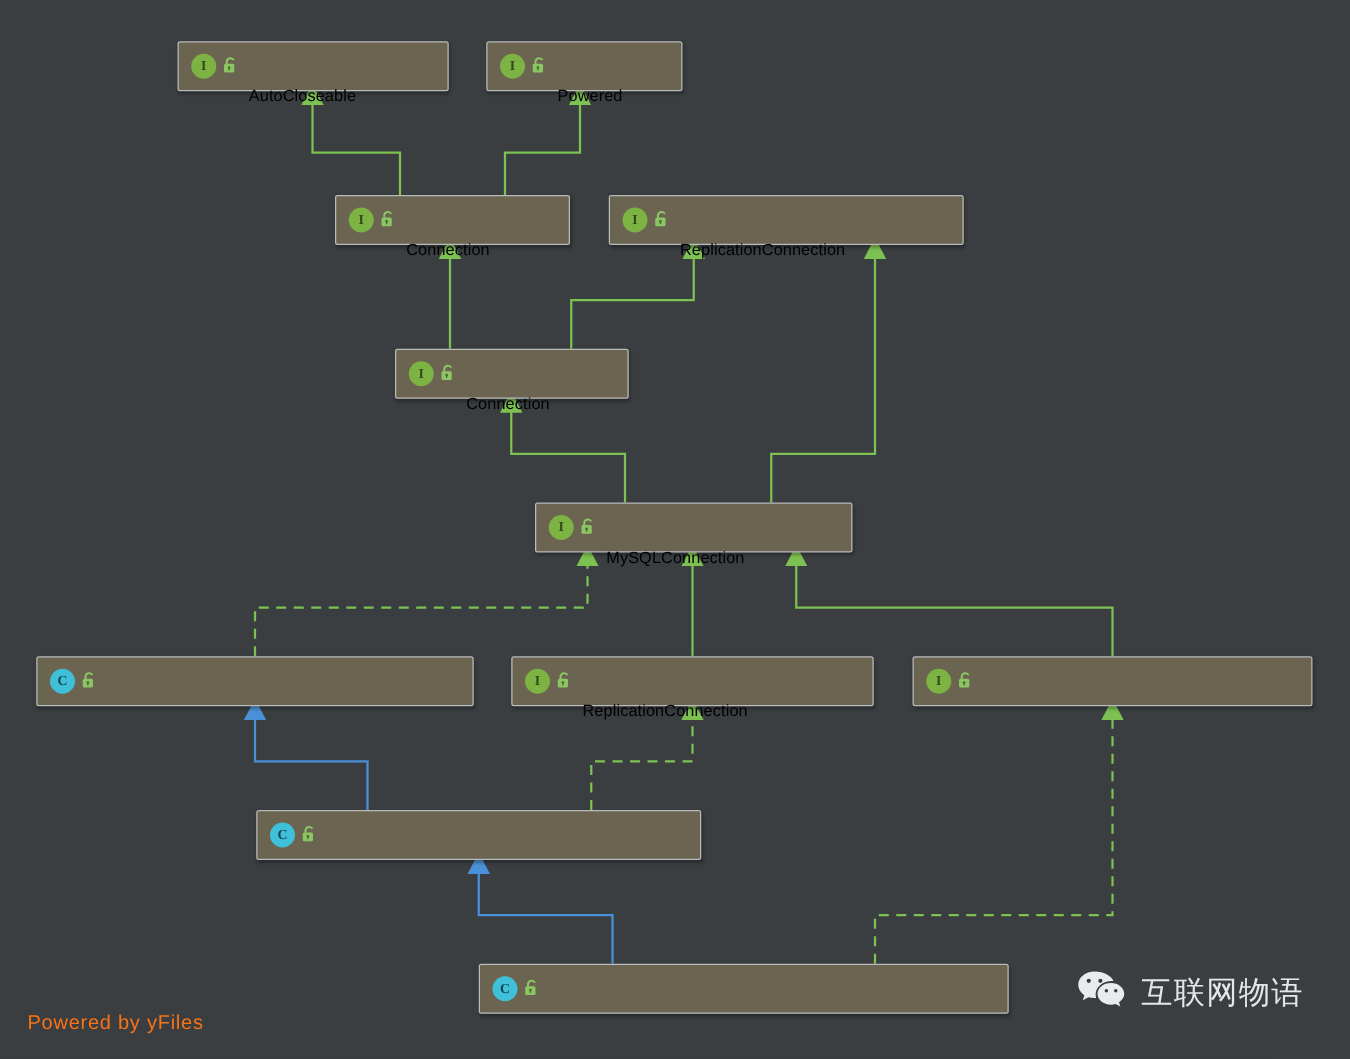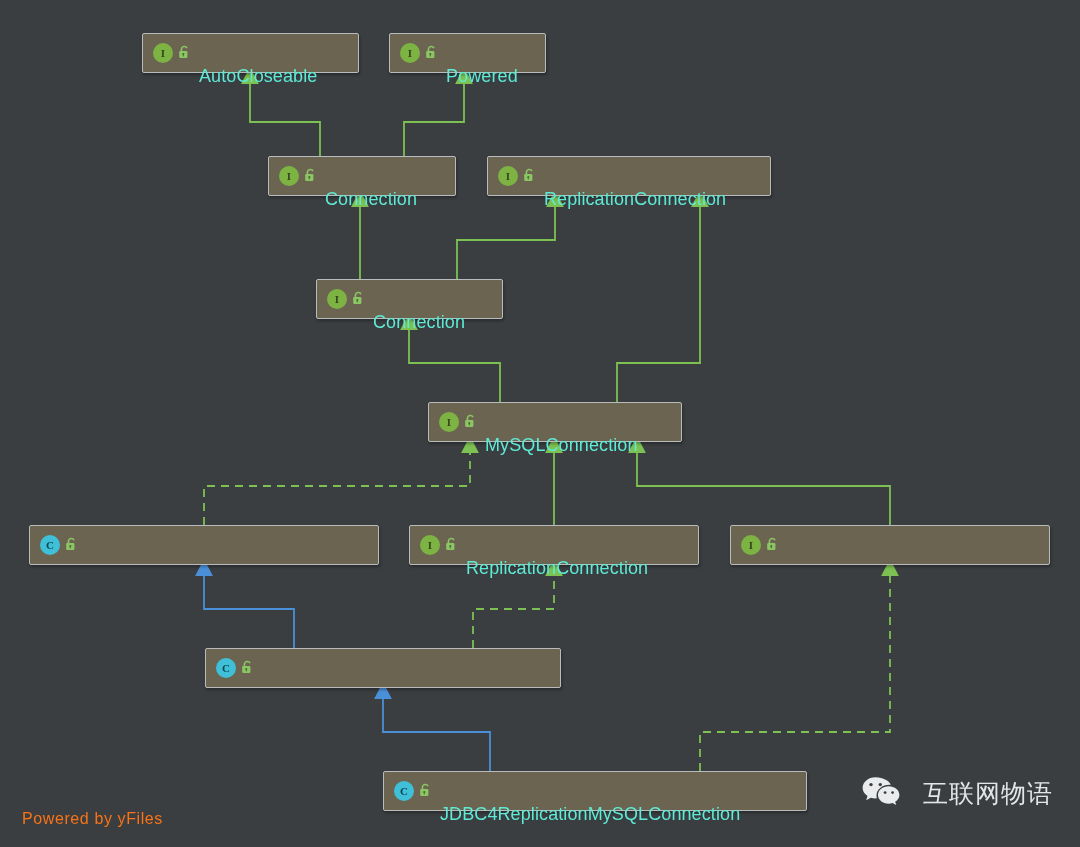--- a/index.html
+++ b/index.html
@@ -58,42 +58,42 @@
   }
   .lock {
     flex: 0 0 auto;
     width: 13px;
     height: 14px;
     margin-right: 8px;
     position: relative;
     top: -1px;
   }
   .node-label {
-    color: #5eead4;
-    font-size: 18px;
+    color: #000000;
+    font-size: 13px;
     white-space: nowrap;
     letter-spacing: 0.1px;
     margin-top: 47px;
   }
   #yfiles-credit {
     position: absolute;
     left: 22px;
     top: 810px;
     color: #f97316;
     font-size: 16px;
     letter-spacing: 0.6px;
     white-space: nowrap;
   }
   #watermark {
     position: absolute;
     left: 862px;
     top: 776px;
     display: flex;
     align-items: center;
-    gap: 23px;
+    gap: 13px;
     justify-content: flex-end;
   }
   #watermark-text {
     color: #e3e5e6;
     font-size: 25px;
     font-family: "DejaVu Sans", sans-serif;
     letter-spacing: 1px;
     white-space: nowrap;
   }
 </style>
@@ -227,21 +227,20 @@
           </svg></span>
       </div>
       <div class="node" style="left: 383px; top: 771px; width: 424px;">
         <div class="badge badge-class">C</div>
         <span class="lock"><svg width="13" height="14" viewBox="0 0 13 14">
             <path d="M3.4 6.2 V4.1 a3.0 3.0 0 0 1 5.6 -1.0" fill="none" stroke="#8cc664" stroke-width="1.6"></path>
             <rect x="1.2" y="6.0" width="8.2" height="7.0" rx="1.2" fill="#8cc664"></rect>
             <circle cx="5.3" cy="9.0" r="1.1" fill="#4c6b33"></circle>
             <rect x="4.8" y="9.0" width="1.0" height="2.4" fill="#4c6b33"></rect>
           </svg></span>
-        <span class="node-label">JDBC4ReplicationMySQLConnection</span>
       </div>
     </div>
 
   <div id="yfiles-credit">Powered by yFiles</div>
 
   <div id="watermark">
     <span>
       <svg width="38" height="30" viewBox="0 0 38 30">
         <path d="M13.6 1.2 C6.3 1.2 0.6 6.0 0.6 11.8 c0 3.3 1.9 6.3 4.9 8.3 l-1.3 4.1 4.6 -2.4
                  c1.5 0.4 3.0 0.6 4.8 0.6 0.4 0 0.9 0 1.3 -0.06 -0.3 -0.9 -0.4 -1.9 -0.4 -2.8

